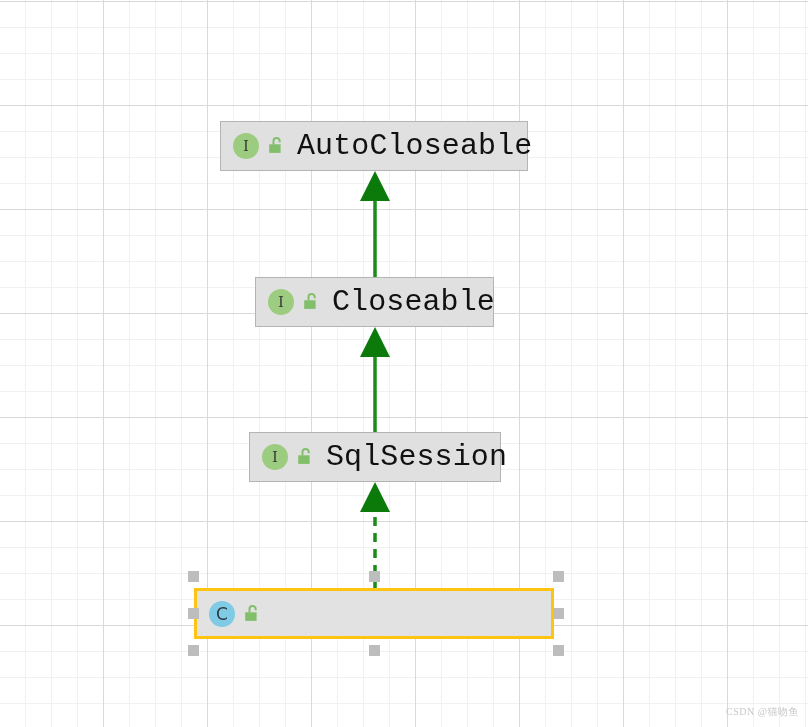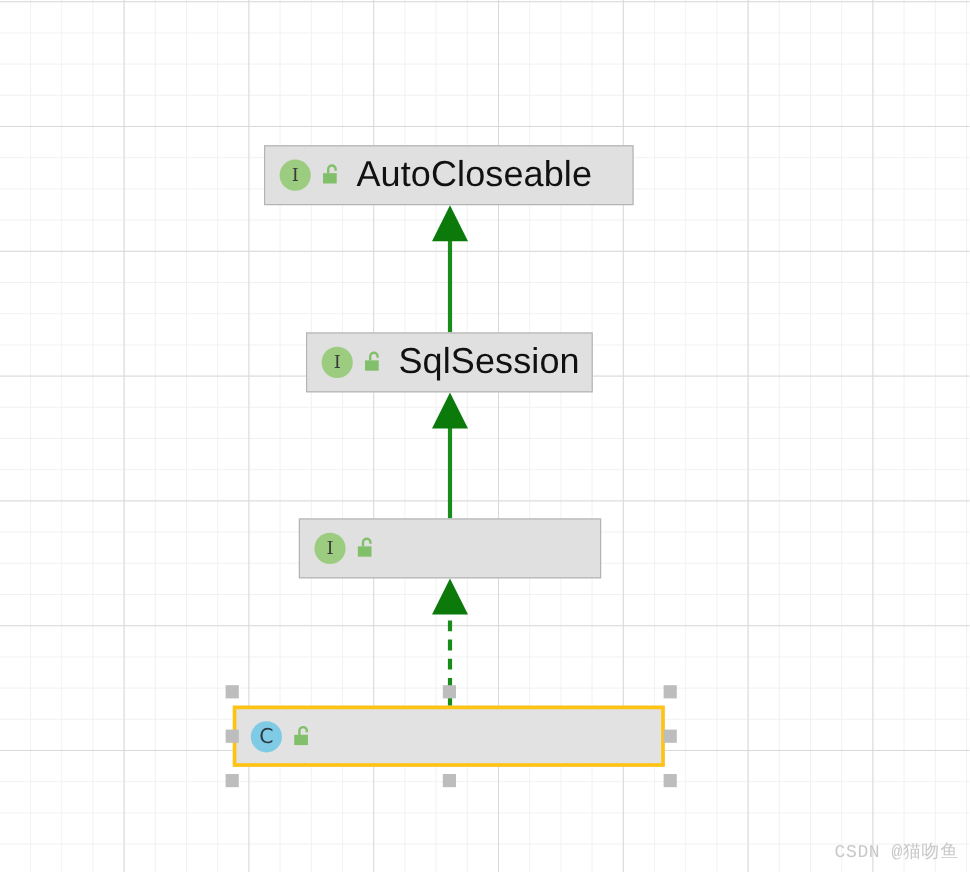--- a/index.html
+++ b/index.html
@@ -45,21 +45,21 @@
     align-items: center;
     padding-left: 12px;
     white-space: nowrap;
   }
   .node.selected {
     border: 3px solid #ffc411;
     background: #e2e2e2;
   }
 
   .node-label {
-    font-family: Liberation Sans, sans-serif;
+    font-family: Liberation Mono, monospace;
     font-size: 30px;
     color: #111111;
     line-height: 1;
     letter-spacing: 0.1px;
   }
 
   
   .type-icon {
     width: 26px;
     height: 26px;
@@ -103,22 +103,22 @@
     width: 11px;
     height: 11px;
     background: #bdbdbd;
   }
 
   
   #watermark {
     position: absolute;
     right: 9px;
     bottom: 8px;
-    font-family: Liberation Mono, monospace;
-    font-size: 15px;
+    font-family: Liberation Serif, serif;
+    font-size: 10px;
     color: #c8c8c8;
     letter-spacing: 0.5px;
     user-select: none;
   }
 </style>
 </head>
 <body>
 
 <div id="canvas">
 
@@ -145,29 +145,30 @@
     </svg>
     <span class="node-label">AutoCloseable</span>
   </div>
 
   <div class="node" style="left:255px; top:277px; width:239px; height:50px;">
     <span class="type-icon interface">I</span>
     <svg class="lock-icon" viewBox="0 0 22 22">
       <path d="M8.5 9.5 V6.0 a3.1 3.1 0 0 1 6.2 0 V7.2" fill="none" stroke="#82bf6a" stroke-width="2.0"></path>
       <rect x="4.2" y="9.3" width="11.4" height="8.6" fill="#82bf6a"></rect>
     </svg>
-    <span class="node-label">SqlSession</span>
+    <span class="node-label">Closeable</span>
   </div>
 
   <div class="node" style="left:249px; top:432px; width:252px; height:50px;">
     <span class="type-icon interface">I</span>
     <svg class="lock-icon" viewBox="0 0 22 22">
       <path d="M8.5 9.5 V6.0 a3.1 3.1 0 0 1 6.2 0 V7.2" fill="none" stroke="#82bf6a" stroke-width="2.0"></path>
       <rect x="4.2" y="9.3" width="11.4" height="8.6" fill="#82bf6a"></rect>
     </svg>
+    <span class="node-label">SqlSession</span>
   </div>
 
   <div class="node selected" style="left:194px; top:588px; width:360px; height:51px;">
     <span class="type-icon klass">C</span>
     <svg class="lock-icon" viewBox="0 0 22 22">
       <path d="M8.5 9.5 V6.0 a3.1 3.1 0 0 1 6.2 0 V7.2" fill="none" stroke="#82bf6a" stroke-width="2.0"></path>
       <rect x="4.2" y="9.3" width="11.4" height="8.6" fill="#82bf6a"></rect>
     </svg>
   </div>
 

